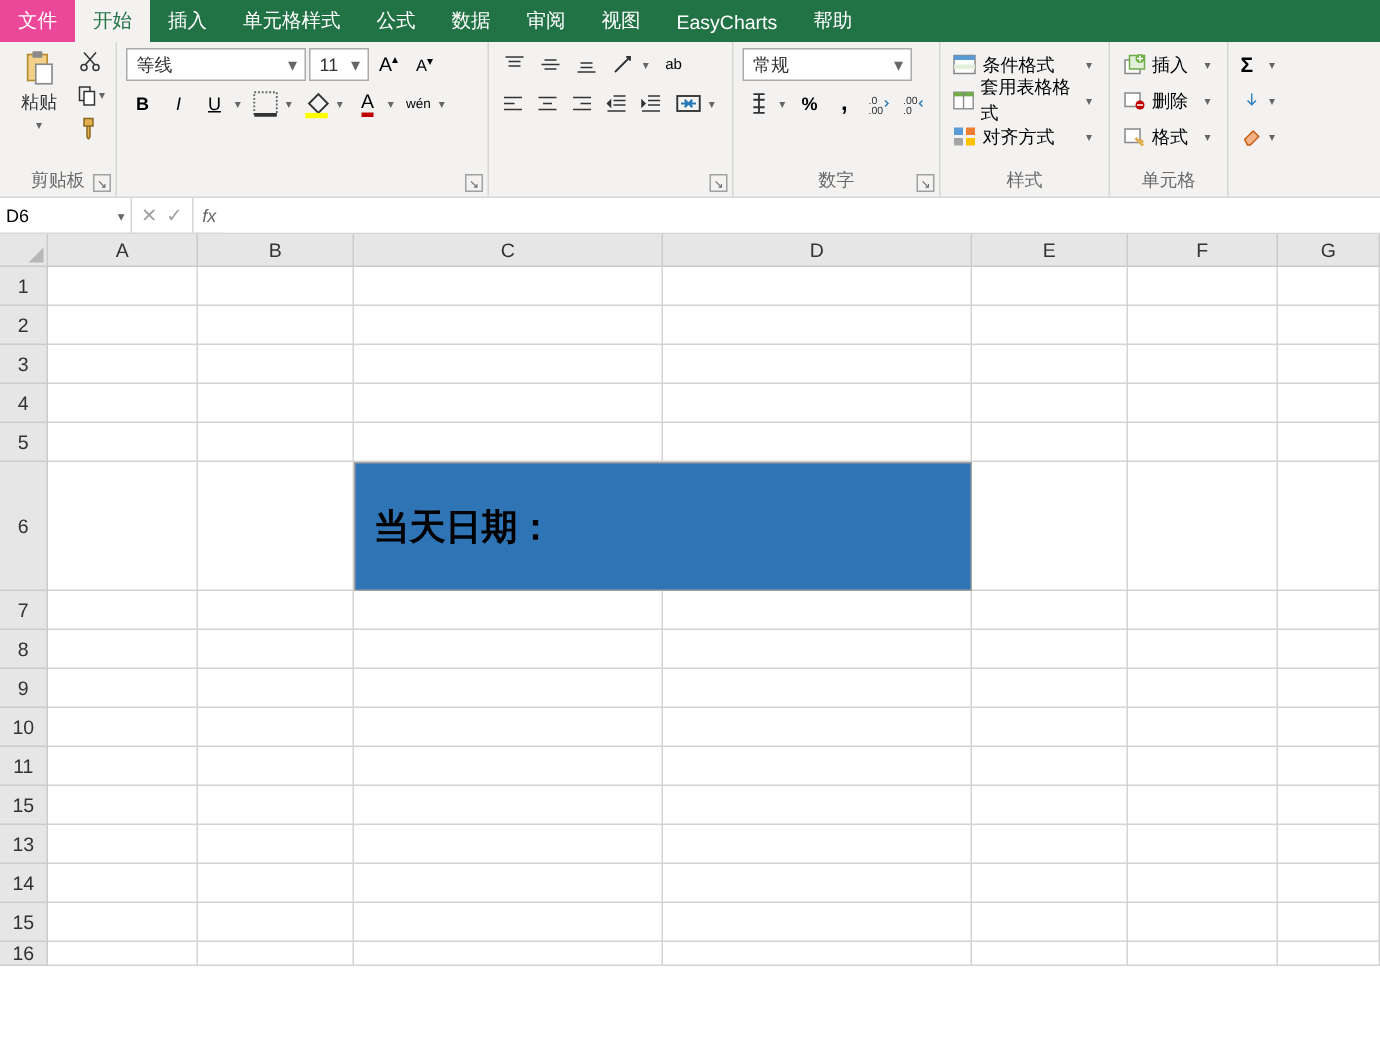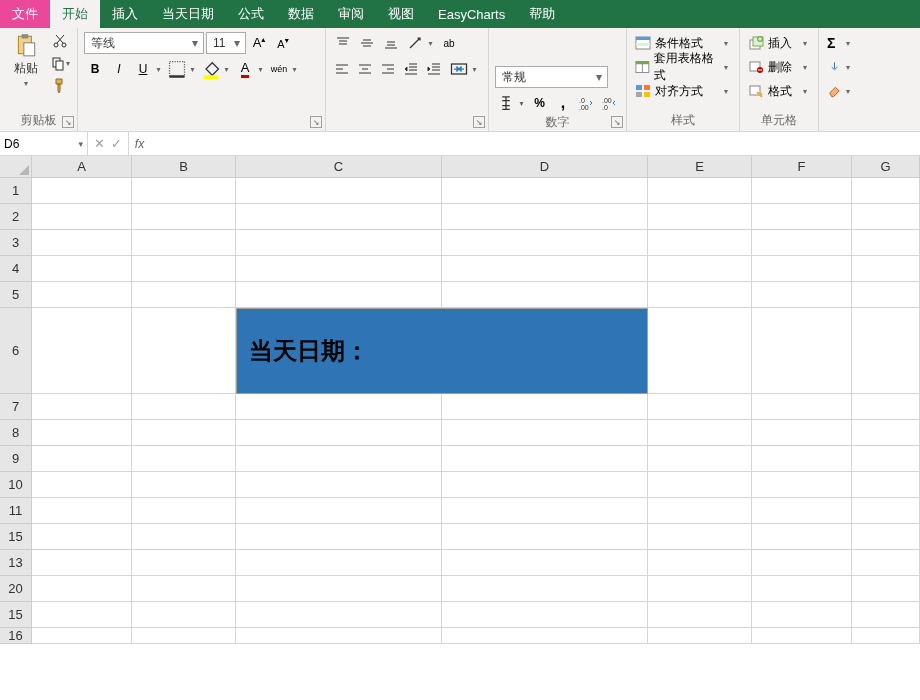--- a/index.html
+++ b/index.html
@@ -42,21 +42,21 @@
 .split { display:flex; align-items:center; border:1px solid transparent; height:22px; }
 .split .main { width:20px; display:flex; align-items:center; justify-content:center; }
 .split .dd { width:10px; display:flex; align-items:center; justify-content:center; border-left:1px solid transparent; font-size:8px; color:#666; }
 
 
 .align-rows { display:flex; flex-direction:column; gap:4px; width:150px; }
 .merge-btn { display:flex; align-items:center; border:1px solid transparent; height:22px; padding:0 2px; }
 
 
 .num-rows { display:flex; flex-direction:column; gap:4px; width:125px; }
-.num-fmt { width:113px;margin-top:34px; }
+.num-fmt { width:113px; }
 
 
 .styles-col { display:flex; flex-direction:column; gap:2px; width:100px; }
 .style-btn { display:flex; align-items:center; gap:4px; height:22px; padding:0 2px; }
 .style-btn .caret { margin-left:auto; font-size:8px; color:#666; padding-right:3px; }
 .style-btn svg { width:16px; height:16px; }
 
 
 .cells-col { display:flex; flex-direction:column; gap:2px; width:66px; }
 
@@ -84,21 +84,21 @@
 .cell { position:absolute; border-right:1px solid #d4d4d4; border-bottom:1px solid #d4d4d4; }
 .merged-cell { position:absolute; background:#2f75b5; color:#000; font-size:24px; font-weight:bold; display:flex; align-items:center; padding-left:12px; border:1px solid #a0a0a0; }
 </style>
 </head>
 <body>
 
 <div class="tabbar">
   <div class="tab file">文件</div>
   <div class="tab active">开始</div>
   <div class="tab">插入</div>
-  <div class="tab">当天日期</div>
+  <div class="tab">单元格样式</div>
   <div class="tab">公式</div>
   <div class="tab">数据</div>
   <div class="tab">审阅</div>
   <div class="tab">视图</div>
   <div class="tab">EasyCharts</div>
   <div class="tab">帮助</div>
 </div>
 
 <div class="ribbon">
 
@@ -474,21 +474,21 @@
       <div class="rh" style="height: 26px;">4</div>
       <div class="rh" style="height: 26px;">5</div>
       <div class="rh" style="height: 86px;">6</div>
       <div class="rh" style="height: 26px;">7</div>
       <div class="rh" style="height: 26px;">8</div>
       <div class="rh" style="height: 26px;">9</div>
       <div class="rh" style="height: 26px;">10</div>
       <div class="rh" style="height: 26px;">11</div>
       <div class="rh" style="height: 26px;">15</div>
       <div class="rh" style="height: 26px;">13</div>
-      <div class="rh" style="height: 26px;">20</div>
+      <div class="rh" style="height: 26px;">14</div>
       <div class="rh" style="height: 26px;">15</div>
       <div class="rh" style="height: 16px;">16</div>
     </div>
   <div class="cells" id="cells">
       <div class="cell" style="left: 0px; top: 0px; width: 100px; height: 26px;"></div>
       <div class="cell" style="left: 100px; top: 0px; width: 104px; height: 26px;"></div>
       <div class="cell" style="left: 204px; top: 0px; width: 206px; height: 26px;"></div>
       <div class="cell" style="left: 410px; top: 0px; width: 206px; height: 26px;"></div>
       <div class="cell" style="left: 616px; top: 0px; width: 104px; height: 26px;"></div>
       <div class="cell" style="left: 720px; top: 0px; width: 100px; height: 26px;"></div>

